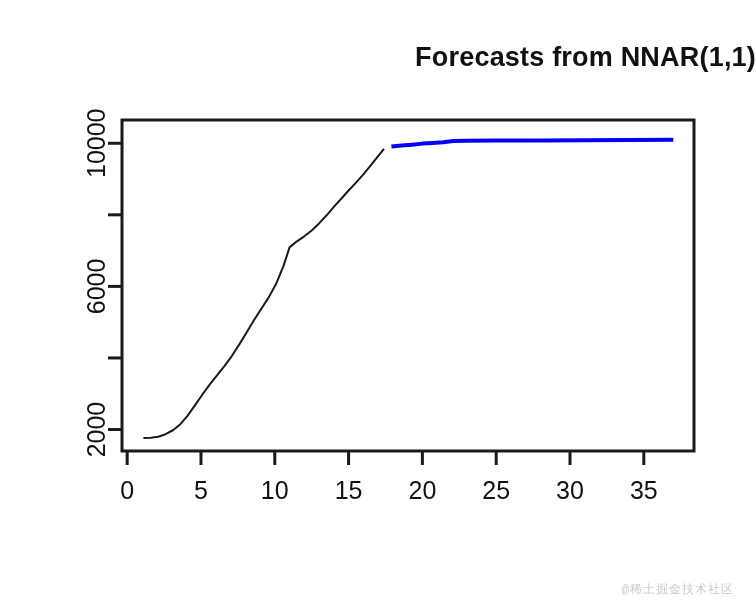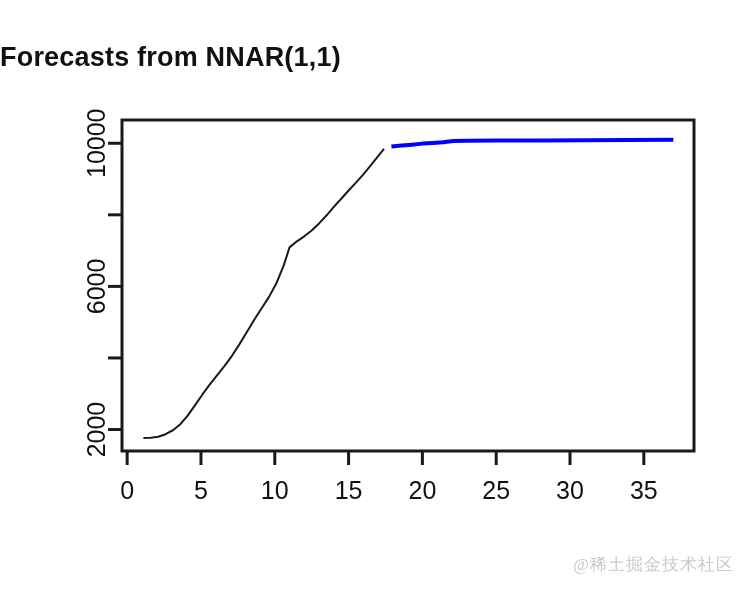--- a/index.html
+++ b/index.html
@@ -20,45 +20,45 @@
     left: 0; top: 0;
     width: 756px;
     height: 606px;
     background: #ffffff;
   }
   #chart-title {
     position: absolute;
     left: 0;
     top: 42px;
     width: 756px;
-    text-align: left;
+    text-align: right;
     font-size: 27px;
     font-weight: bold;
     letter-spacing: 0.2px;
     color: #111111;
     font-family: "Liberation Sans", sans-serif;
     white-space: nowrap;
   }
   #plot-svg {
     position: absolute;
     left: 0;
     top: 0;
   }
   .axis-tick-label {
     font-family: "Liberation Sans", sans-serif;
     font-size: 25px;
     fill: #111111;
   }
   #watermark {
     position: absolute;
     right: 22px;
-    bottom: 30px;
-    font-size: 17px;
+    bottom: 8px;
+    font-size: 12px;
     color: #c9c9c9;
-    font-family: Liberation Serif, serif;
+    font-family: Liberation Mono, monospace;
     white-space: nowrap;
     letter-spacing: 1px;
   }
 </style>
 </head>
 <body>
 
 <div id="figure">
 
   <div id="chart-title">Forecasts from NNAR(1,1)</div>

